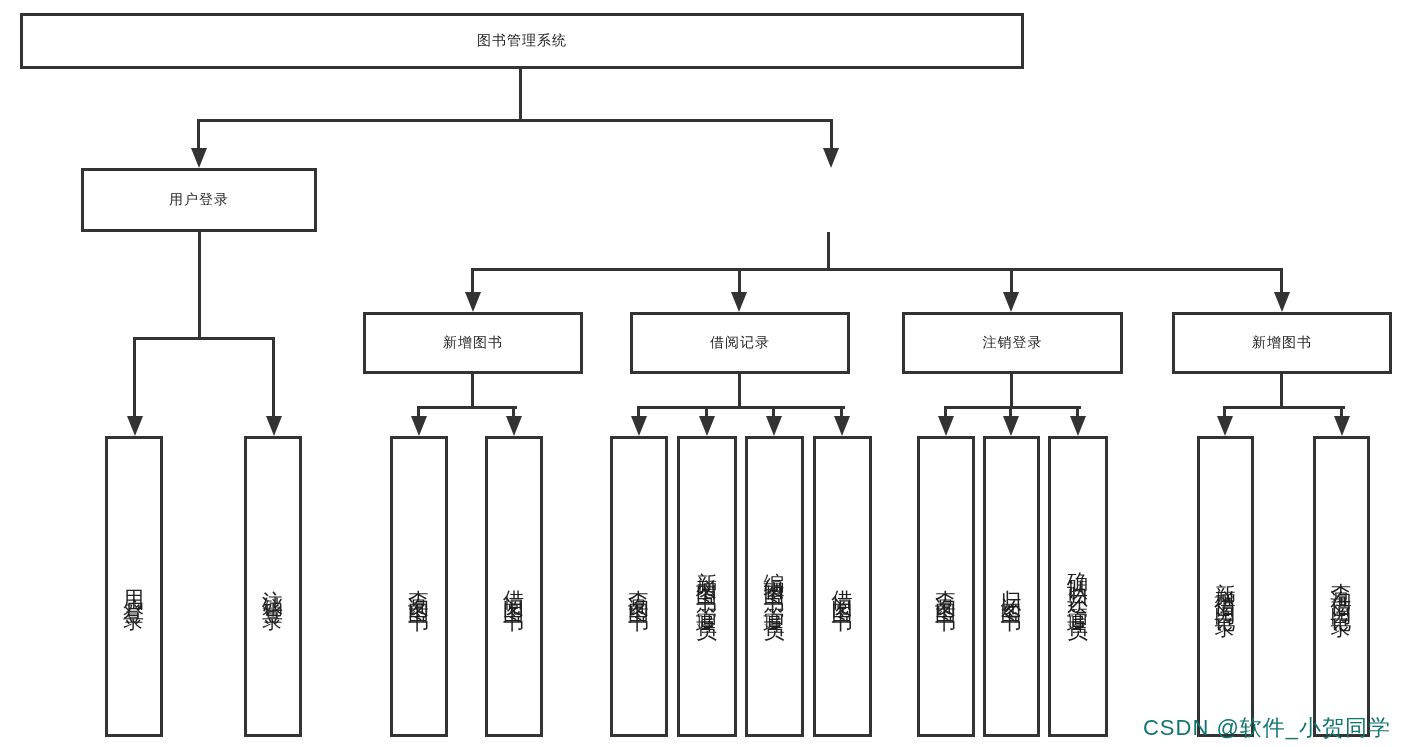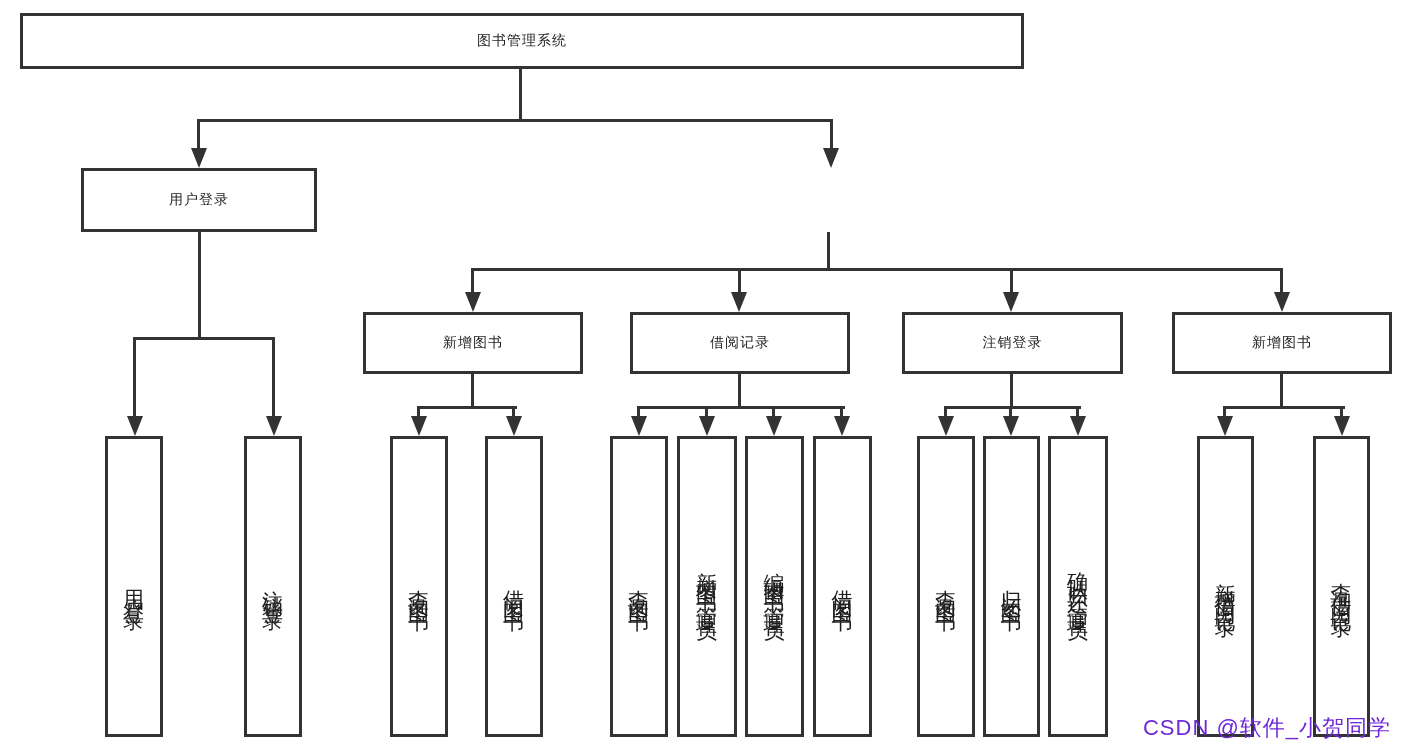--- a/index.html
+++ b/index.html
@@ -22,21 +22,21 @@
     font-size:21px;letter-spacing:7px;line-height:1;
   }
   .v{position:absolute;width:3px;background:#333333;}
   .h{position:absolute;height:3px;background:#333333;}
   .arrow{
     position:absolute;width:0;height:0;
     border-left:8px solid transparent;border-right:8px solid transparent;
     border-top:20px solid #333333;
   }
   .watermark{
-    position:absolute;right:14px;bottom:4px;font-size:22px;color:#6d28d9;
+    position:absolute;right:14px;bottom:4px;font-size:22px;color:#0f766e;
     letter-spacing:1px;white-space:nowrap;
   }
 </style>
 </head>
 <body>
 
 <div class="canvas">
 
   <div class="node" style="left:20px;top:13px;width:1004px;height:56px;">
     <span>图书管理系统</span>

